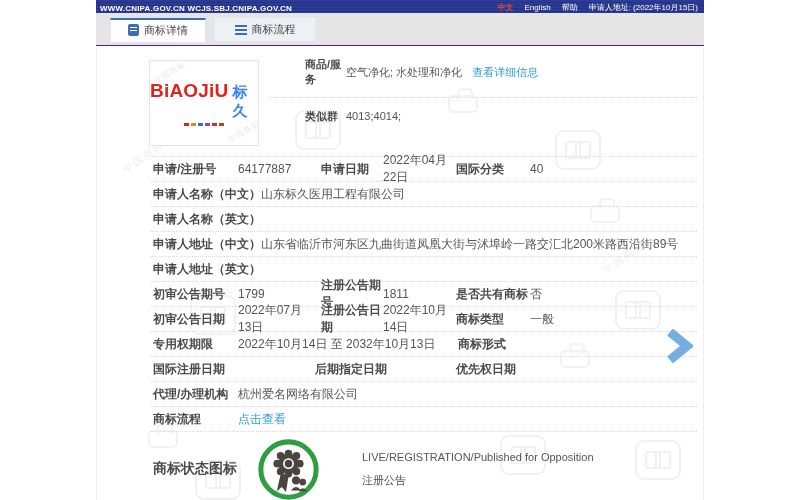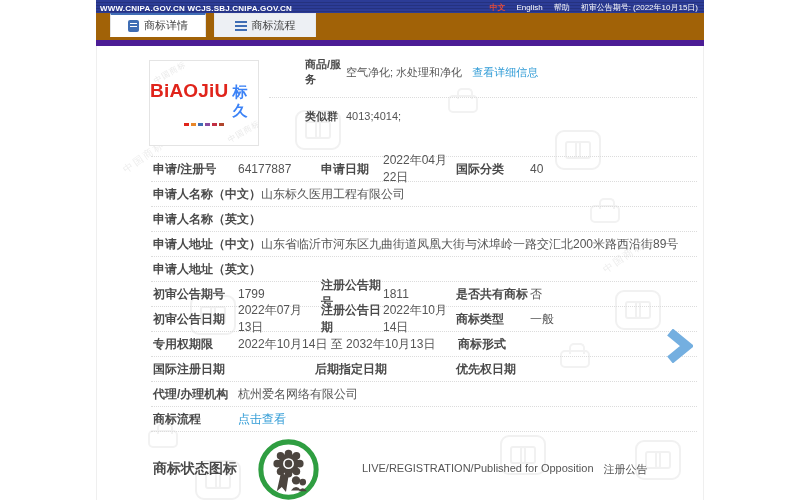--- a/index.html
+++ b/index.html
@@ -20,21 +20,21 @@
   .container { position:absolute; left:96px; top:0; width:608px; height:500px; z-index:1; }
 
   
   .topbar { height:13px; background:repeating-linear-gradient(180deg,#2c3c96 0 2px,#25327f 2px 3px);
     display:flex; align-items:flex-end; justify-content:space-between; padding:0 6px 0 4px; }
   .topbar .urls { color:#fff; font-weight:bold; font-size:8px; letter-spacing:0.2px; }
   .topbar .right { display:flex; gap:11px; font-size:8px; color:#fff; align-items:center; }
   .topbar .right .zh { color:#e04a3a; font-weight:bold; }
 
   
-  .tabs { display:flex; align-items:flex-start; height:33px; border-bottom:6px solid #4c1d95; padding-left:14px; background:#a16207; }
+  .tabs { display:flex; align-items:center; height:33px; border-bottom:1px solid #4c1d95; padding-left:14px; background:#e5e5e5; }
   .tab { display:flex; align-items:center; justify-content:center; gap:5px; font-size:11px; color:#444;
     height:24px; width:96px; cursor:pointer; }
   .tab.active { background:#fff; border:1px solid #e3e3e3; border-bottom:1px solid #fff; border-top:2px solid #3f6db4; margin-bottom:-1px; }
   .tab.inactive { background:#edf0f4; border:1px solid #e6e8ec; border-bottom:none; margin-left:8px; width:102px; }
   .icon-doc { width:11px; height:12px; background:#3f6db4; border-radius:2px; position:relative; }
   .icon-doc:before { content:""; position:absolute; left:2px; right:2px; top:3px; height:6px;
     background:repeating-linear-gradient(180deg,#fff 0 1px,#3f6db4 1px 3px); }
   .icon-list { width:12px; height:10px;
     background:repeating-linear-gradient(180deg,#3f6db4 0 2px,transparent 2px 4px); }
 
@@ -70,21 +70,21 @@
   .w-l3 { width:74px; }
   .w-v3 { flex:1; color:#555; }
   .w-wide { width:220px; color:#555; }
   .val { color:#555; }
   .link { color:#2f9bd6; cursor:pointer; text-decoration:none; }
 
   
   .status-row { display:flex; align-items:center; padding-left:56px; height:74px; }
   .status-row .lbl { width:102px; font-size:14px; }
   .medal { width:67px; height:67px; }
-  .status-text { margin-left:40px; font-size:11px; color:#555; display:flex; flex-direction:row; gap:10px; }
+  .status-text { margin-left:40px; font-size:11px; color:#555; display:flex; flex-direction:column; gap:10px; }
 
   
   .chevron { position:absolute; right:10px; top:283px; width:28px; height:34px; cursor:pointer; z-index:2; }
 </style>
 </head>
 <body>
 
 <div class="page">
 
   <div class="wm-layer">
@@ -104,21 +104,21 @@
   </div>
 
   <div class="container">
 
     <div class="topbar">
       <span class="urls">WWW.CNIPA.GOV.CN WCJS.SBJ.CNIPA.GOV.CN</span>
       <span class="right">
         <span class="zh">中文</span>
         <span>English</span>
         <span>帮助</span>
-        <span>初审公告期号: (2022年10月15日)</span>
+        <span>申请人地址: (2022年10月15日)</span>
       </span>
     </div>
 
     <div class="tabs">
       <div class="tab active">
         <span class="icon-doc"></span>
         <span>商标详情</span>
       </div>
       <div class="tab inactive">
         <span class="icon-list"></span>

